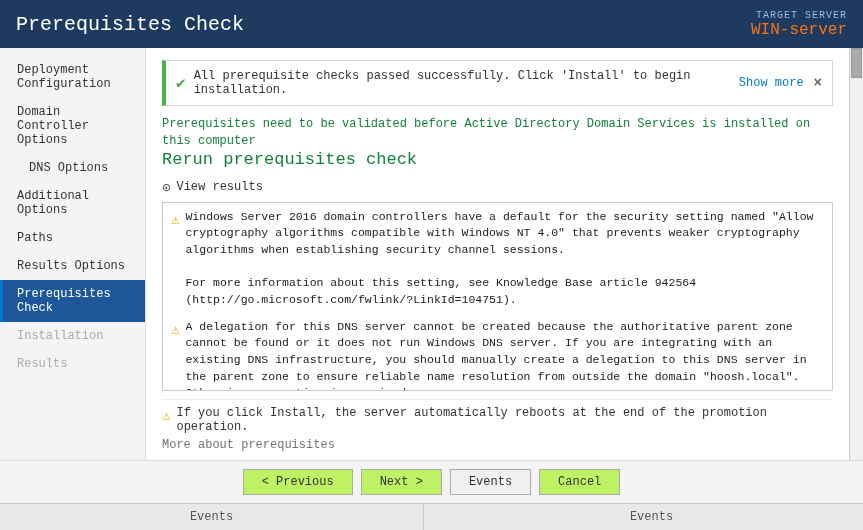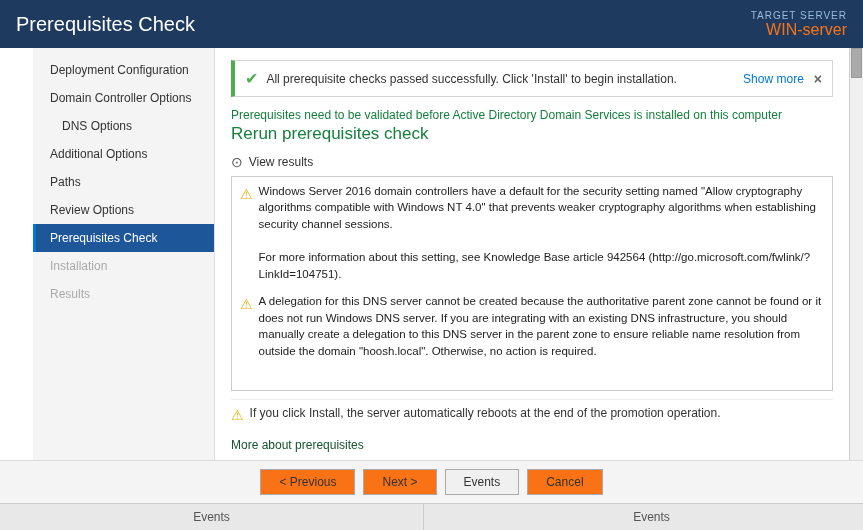--- a/index.html
+++ b/index.html
@@ -1,15 +1,15 @@
 <!DOCTYPE html>
 <html><head>
   <meta charset="utf-8">
   <style>
-    * { box-sizing: border-box; margin: 0; padding: 0; }
+    * { box-sizing: border-box; margin: 0; padding: 0; font-family: Liberation Mono, monospace; }
     body {
       font-family: 'Segoe UI', Tahoma, Arial, sans-serif;
       font-size: 12px;
       background: #f0f0f0;
       width: 863px;
       height: 530px;
       overflow: hidden;
       display: flex;
       flex-direction: column;
     }
@@ -46,27 +46,26 @@
 
     .main-content {
       display: flex;
       flex: 1;
       overflow: hidden;
       background: white;
     }
 
     
     .sidebar {
-      width: 182px;
+      width: 146px;
       background: #f4f4f4;
       border-right: 1px solid #ddd;
       display: flex;
       flex-direction: column;
       padding-top: 8px;
-      margin-left: 33px;
     }
     .sidebar-item {
       padding: 7px 14px;
       font-size: 12px;
       color: #333;
       cursor: pointer;
       border-left: 3px solid transparent;
     }
     .sidebar-item.active {
       background: #1e5799;
@@ -188,43 +187,43 @@
       display: flex;
       align-items: flex-start;
       margin-top: 8px;
       padding-top: 6px;
       font-size: 12px;
       color: #333;
       border-top: 1px solid #eee;
     }
 
     .more-about-link {
-      color: #14532d;
+      color: #737373;
       text-decoration: none;
       cursor: pointer;
       font-size: 12px;
-      margin-top: 15px;
+      margin-top: 4px;
       display: inline-block;
     }
 
     
     .bottom-bar {
       background: #f4f4f4;
       border-top: 1px solid #ddd;
       padding: 8px 16px;
       display: flex;
       justify-content: center;
       align-items: center;
       gap: 8px;
     }
     .btn {
       padding: 5px 18px;
       font-size: 12px;
       border: 1px solid #aaa;
-      background: #f97316;
+      background: #bef264;
       cursor: pointer;
       color: #333;
       min-width: 70px;
     }
     .btn.primary {
       background: #f0f0f0;
       color: #333;
     }
 
     
@@ -303,21 +302,21 @@
     <div class="sidebar-item sub">
       <span>DNS Options</span>
     </div>
     <div class="sidebar-item">
       <span>Additional Options</span>
     </div>
     <div class="sidebar-item">
       <span>Paths</span>
     </div>
     <div class="sidebar-item">
-      <span>Review Options</span>
+      <span>Results Options</span>
     </div>
     <div class="sidebar-item active">
       <span>Prerequisites Check</span>
     </div>
     <div class="sidebar-item disabled">
       <span>Installation</span>
     </div>
     <div class="sidebar-item disabled">
       <span>Results</span>
     </div>

